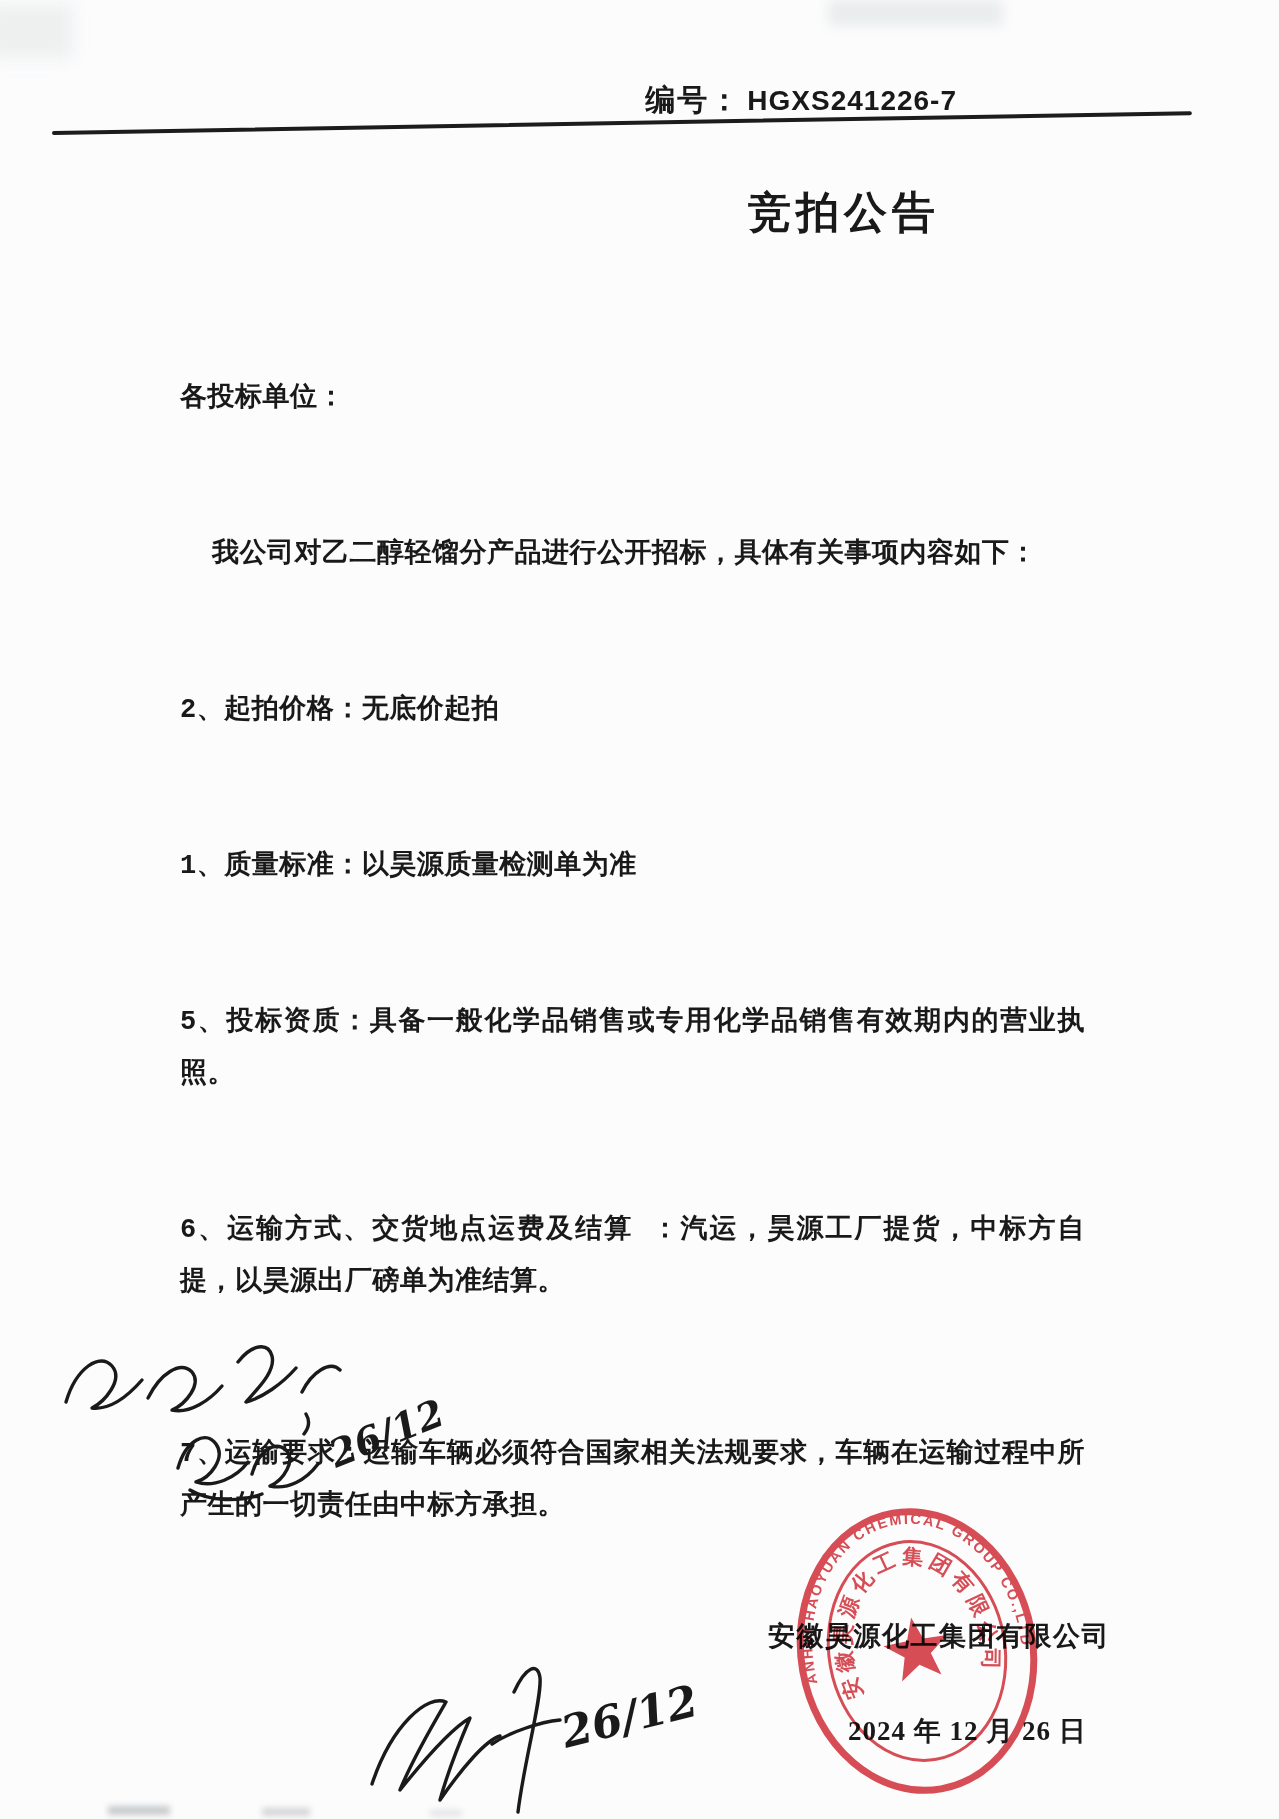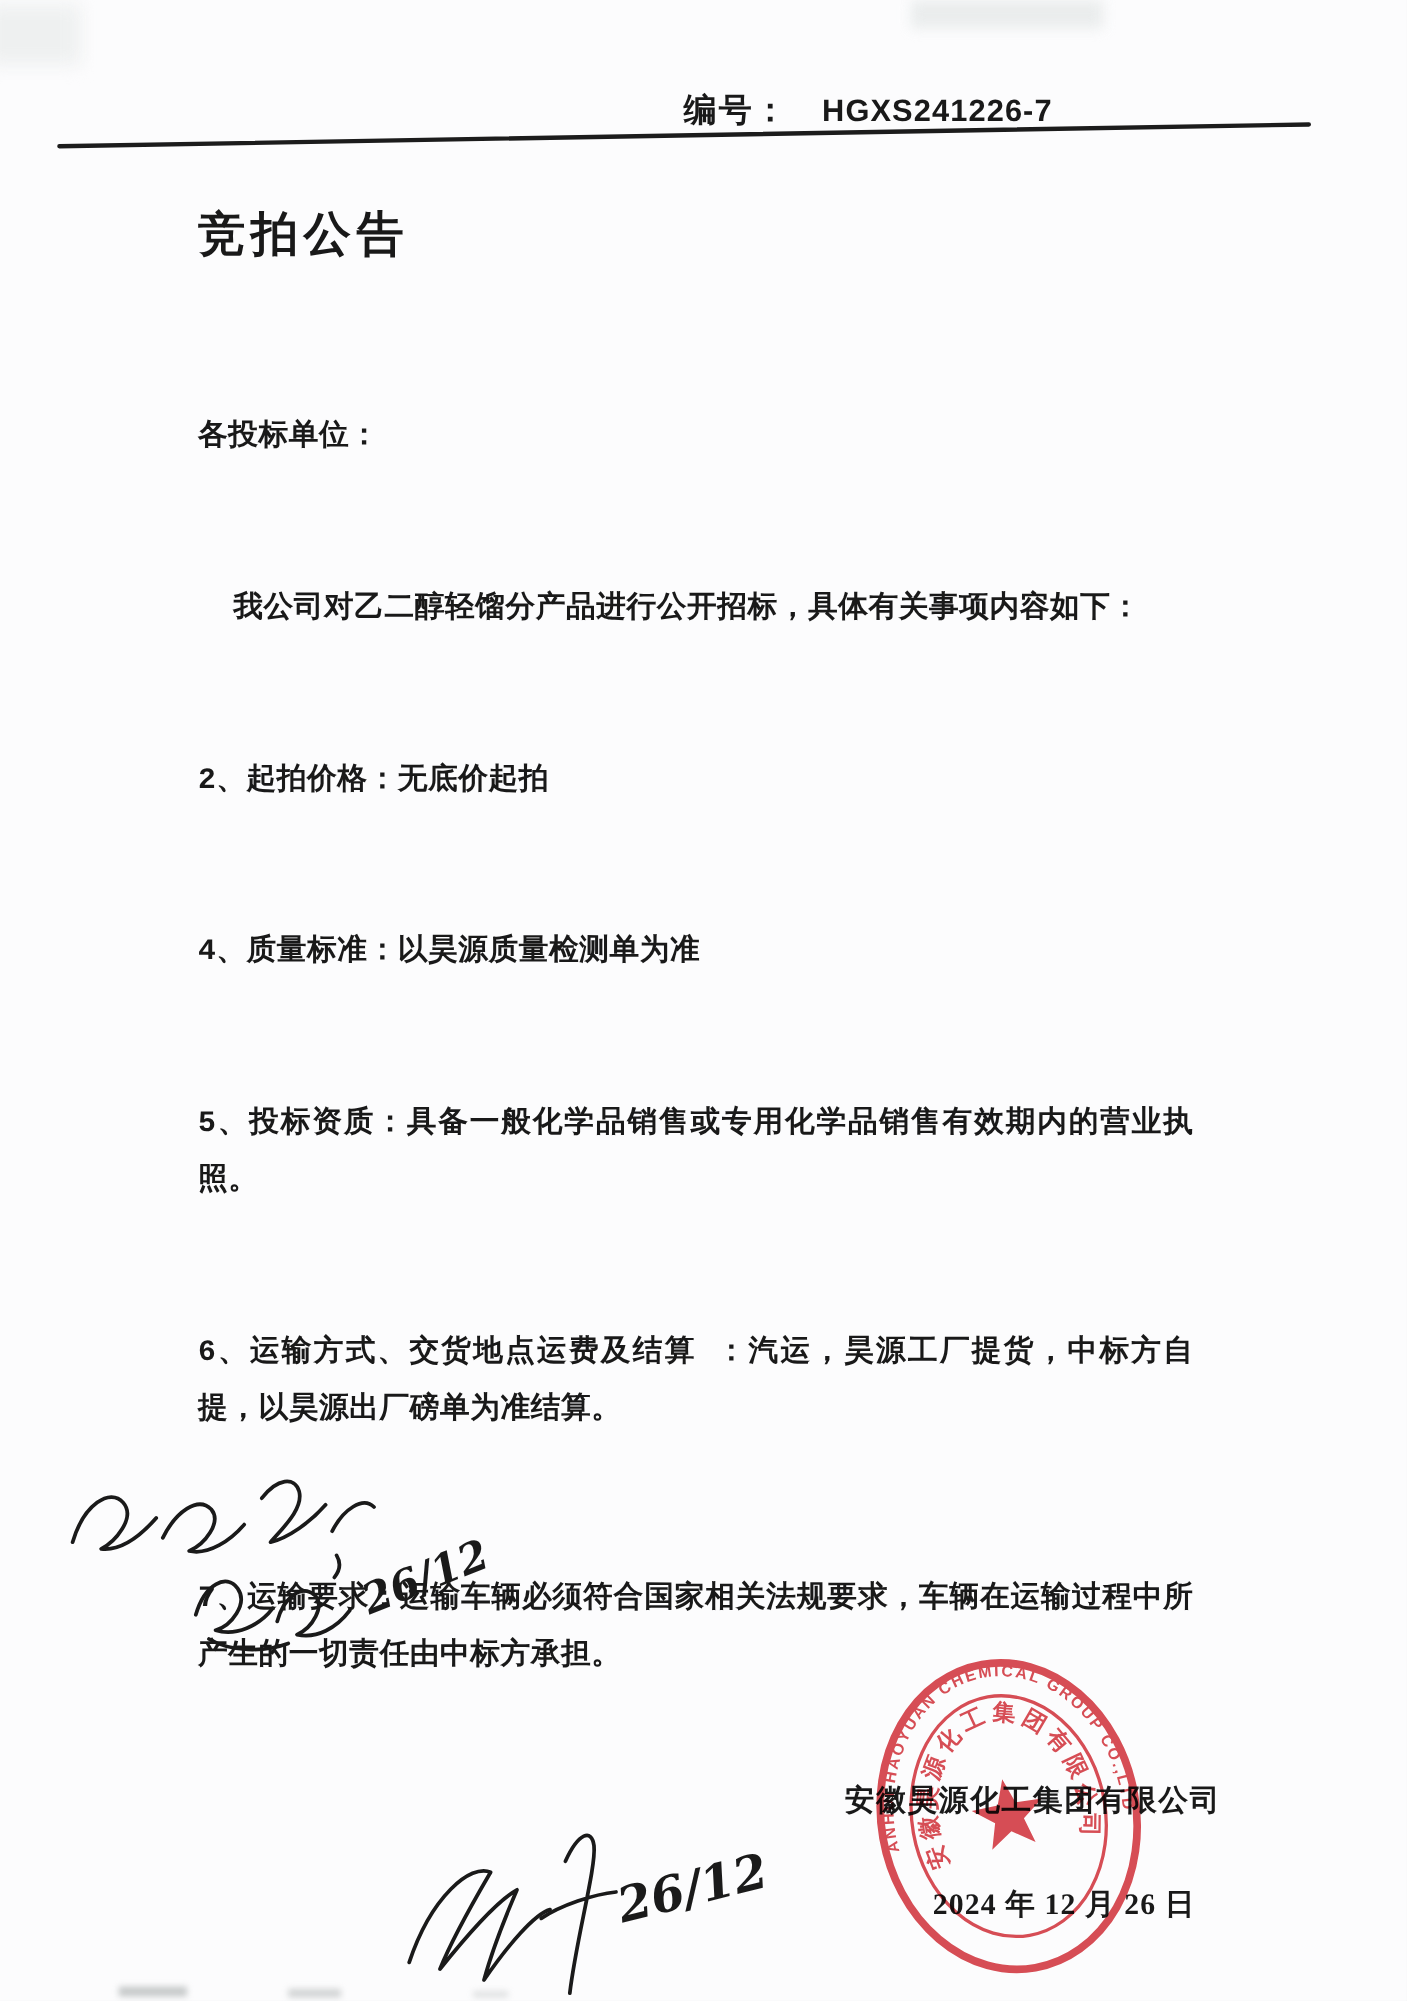--- a/index.html
+++ b/index.html
@@ -11,25 +11,25 @@
   p{margin:0;font-family:Liberation Mono, monospace;}
   
   .sm{position:absolute;pointer-events:none;}
   .sm1{top:0;left:828px;width:175px;height:26px;background:#e7eaea;filter:blur(6px);opacity:.85;}
   .sm2{top:4px;left:-12px;width:85px;height:55px;background:#eef0f0;filter:blur(8px);}
   .sm3{top:1806px;left:108px;width:62px;height:9px;background:#9aa0a0;filter:blur(3px);opacity:.55;}
   .sm4{top:1808px;left:262px;width:48px;height:8px;background:#a8adad;filter:blur(3px);opacity:.5;}
   .sm5{top:1810px;left:430px;width:32px;height:6px;background:#b5b9b9;filter:blur(3px);opacity:.4;}
 
   .doc-header{position:absolute;top:80px;right:322px;font-size:30px;letter-spacing:2px;white-space:nowrap;}
-  .doc-header .code{font-family:"Liberation Sans","DejaVu Sans",sans-serif;font-size:28px;margin-left:30px;letter-spacing:1px;}
+  .doc-header .code{font-family:"Liberation Sans","DejaVu Sans",sans-serif;font-size:28px;margin-left:6px;letter-spacing:1px;}
   .divider{position:absolute;left:52px;top:131px;width:1140px;height:3.5px;background:#1c1c1c;
     transform:rotate(-1deg);transform-origin:left center;border-radius:2px;}
 
-  .title{position:absolute;top:184px;left:180px;width:760px;margin:0;text-align:left;
+  .title{position:absolute;top:184px;left:180px;width:760px;margin:0;text-align:right;
     font-size:43px;letter-spacing:5px;font-weight:700;}
 
   .body{position:absolute;left:180px;top:268px;width:905px;font-size:27px;line-height:52px;
     letter-spacing:.5px;text-align:justify;white-space:pre-wrap;}
   .intro{text-indent:32px;}
   .gap{margin-top:16px;}
 
   .company{position:absolute;left:768px;top:1618px;font-size:27px;letter-spacing:1.5px;white-space:nowrap;}
   .sig-date{position:absolute;left:848px;top:1690px;font-size:27px;letter-spacing:1px;white-space:nowrap;margin-top:23px;}
 
@@ -54,21 +54,21 @@
   <div class="doc-header"><span>编号：</span><span class="code">HGXS241226-7</span></div>
 
   <div class="divider"></div>
 
   <h1 class="title">竞拍公告</h1>
 
   <div class="body">
     <p>各投标单位：</p>
     <p class="intro">我公司对乙二醇轻馏分产品进行公开招标，具体有关事项内容如下：</p>
     <p>2、起拍价格：无底价起拍</p>
-    <p>4、质量标准：以昊源质量检测单为准</p>
+    <p>1、质量标准：以昊源质量检测单为准</p>
     <p>5、投标资质：具备一般化学品销售或专用化学品销售有效期内的营业执照。</p>
     <p>6、运输方式、交货地点运费及结算 ：汽运，昊源工厂提货，中标方自提，以昊源出厂磅单为准结算。</p>
     <p class="gap">7、运输要求：运输车辆必须符合国家相关法规要求，车辆在运输过程中所产生的一切责任由中标方承担。</p>
     
     
     
     
     
     
     

